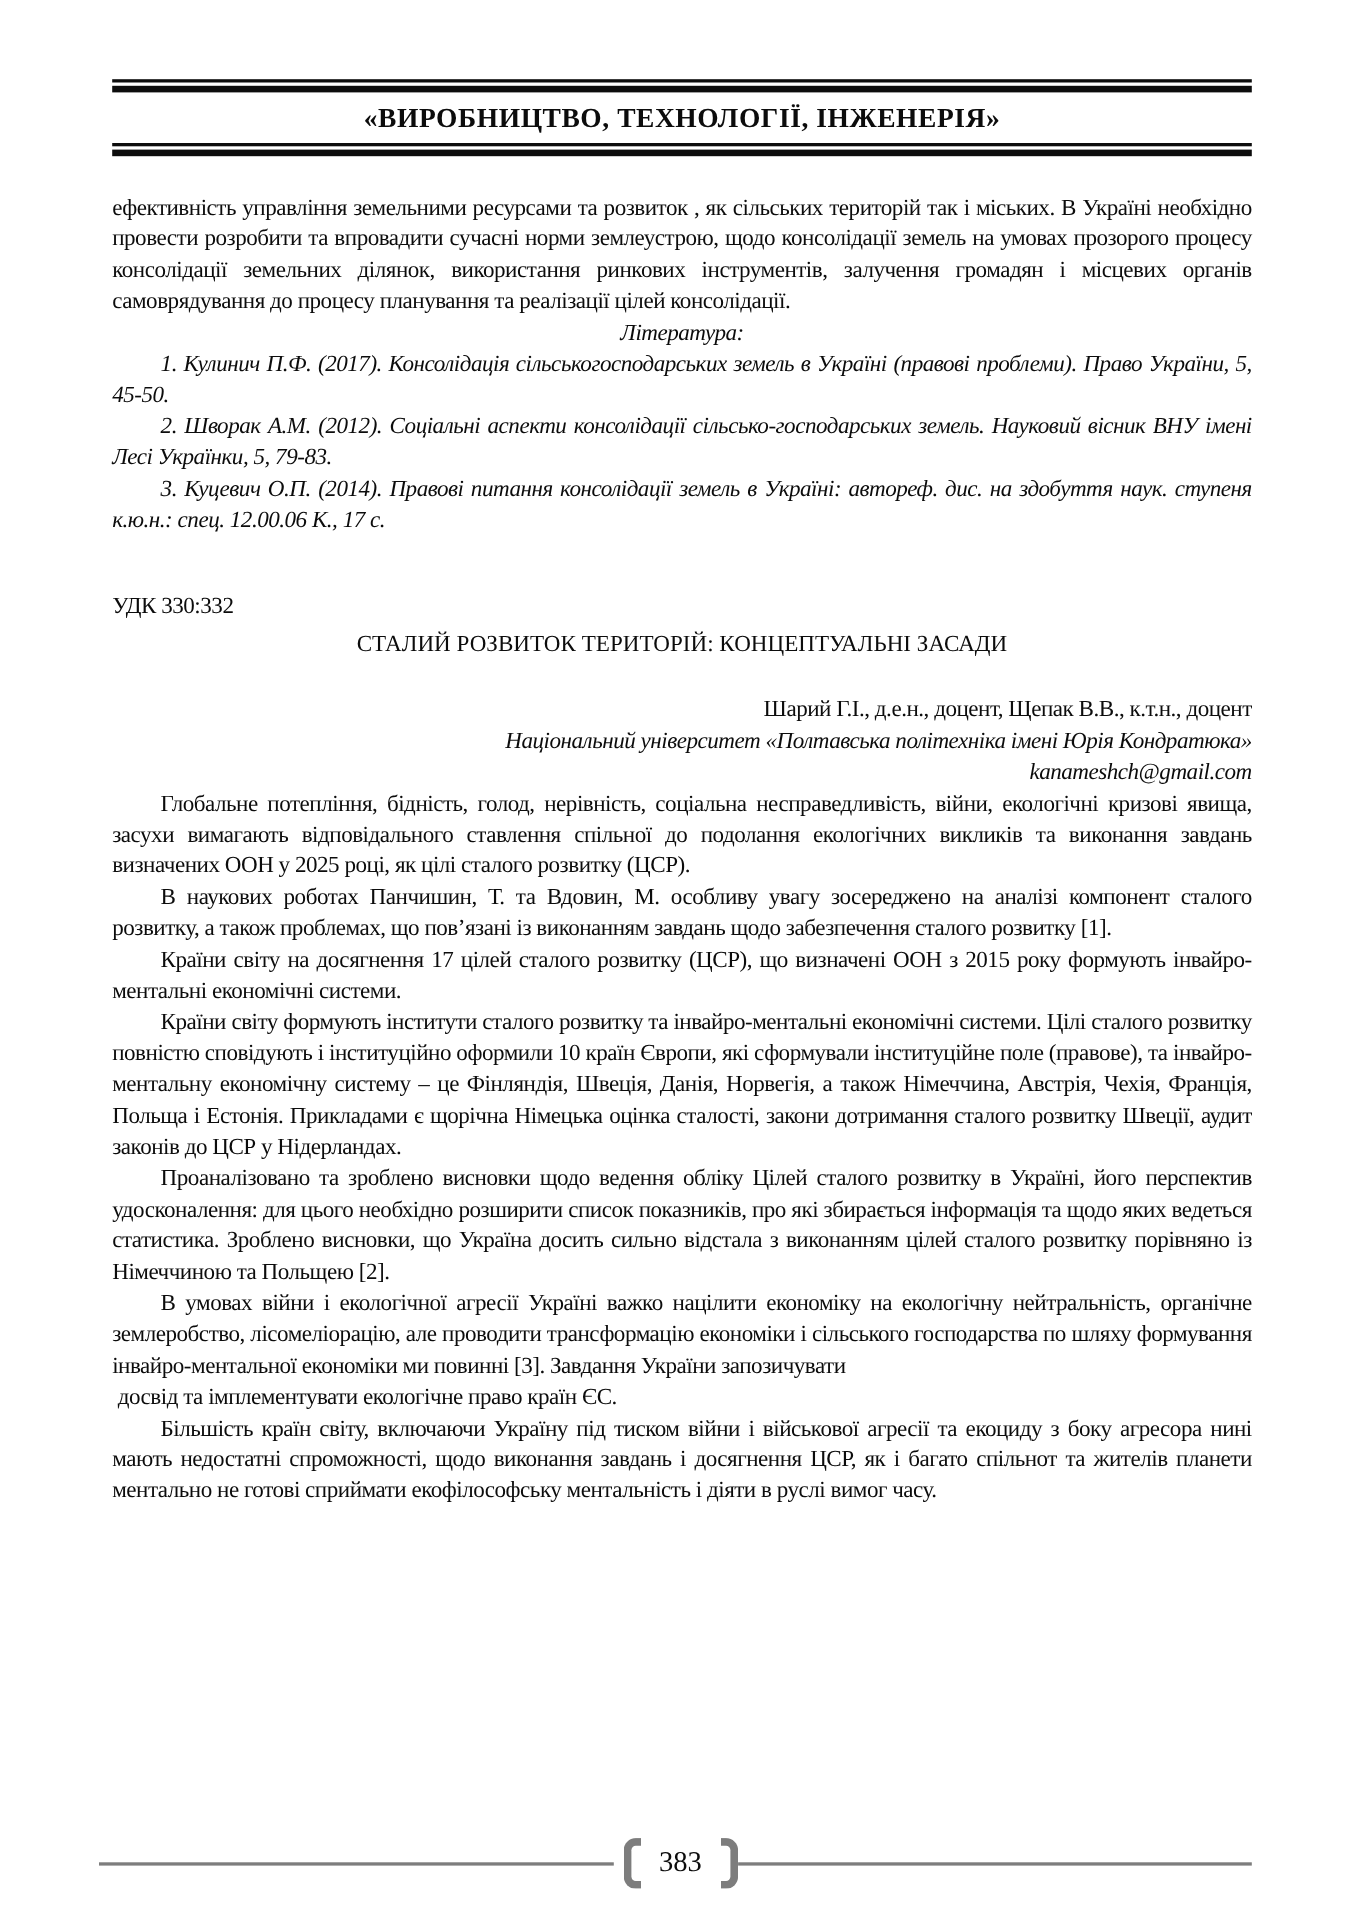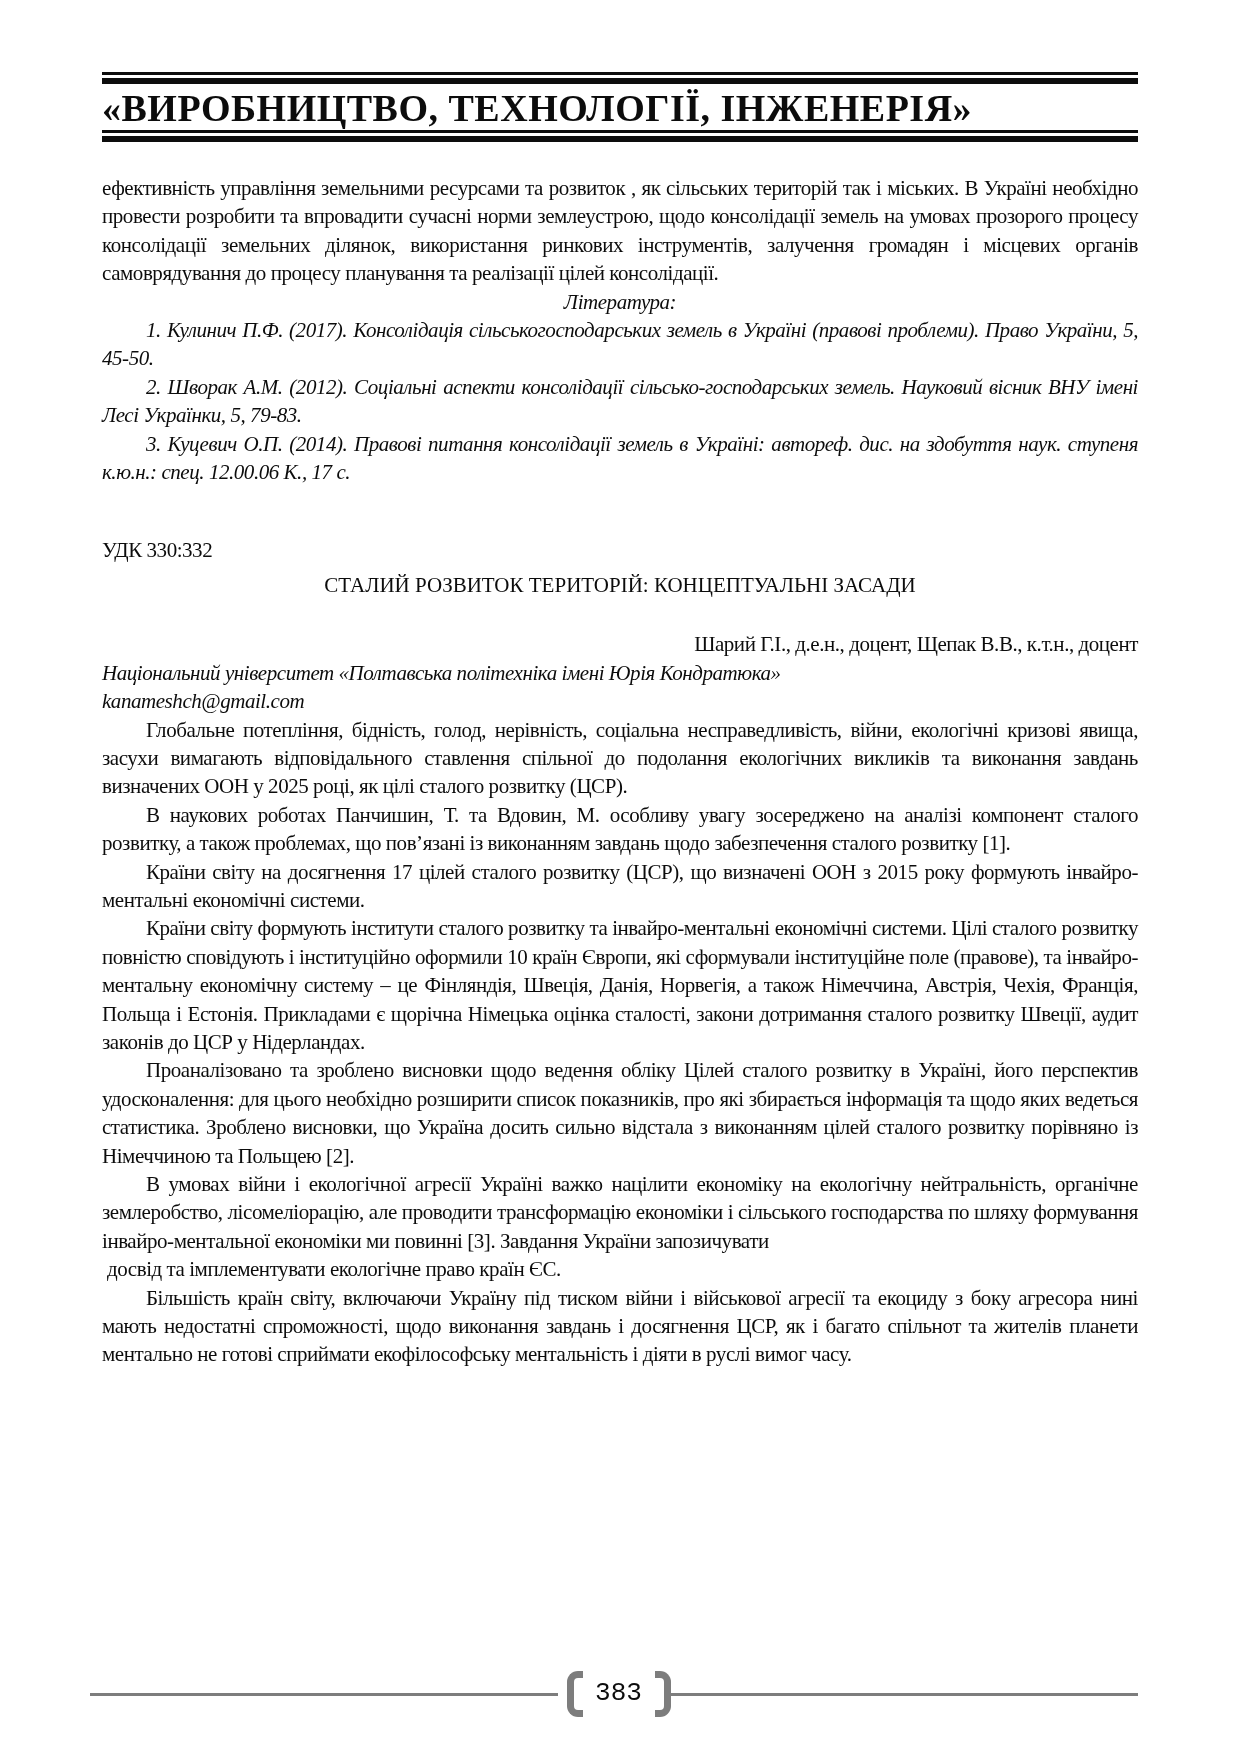--- a/index.html
+++ b/index.html
@@ -20,23 +20,23 @@
     width: 1036px;
   }
 
   
   .head-block { margin-top: 72px; }
   .rule { width: 100%; background: #0d0d0d; }
   .rule.thin  { height: 3px; }
   .rule.thick { height: 6px; margin-top: 3px; }
   .journal-title {
     margin: 7px 0 5px 0;
-    font-size: 38px;
+    font-size: 25px;
     font-weight: bold;
-    text-align: left;
+    text-align: center;
     letter-spacing: 0.5px;
     line-height: 34px;
   }
 
   
   .bodytext {
     font-size: 21px;
     line-height: 28.4px;
     letter-spacing: -0.45px;
     text-align: justify;
@@ -60,35 +60,34 @@
   .article-title {
     margin-top: 6px;
     text-align: center;
     text-indent: 0;
     letter-spacing: 0;
   }
   .authors-block { margin-top: 31px; text-align: right; }
   .authors-line { text-align: right; text-indent: 0; }
   .authors-line .bold { font-weight: normal; }
   .affiliation, .email {
-    text-align: left; text-indent: 0;
+    text-align: right; text-indent: 0;
     font-style: italic;
   }
 
   .abstract { }
   .hang-left { padding-left: 5px; text-indent: 0; }
 
   
   .footer {
     position: absolute;
     top: 1670px; left: 90px; right: 102px;
     height: 48px;
     display: flex;
     align-items: center;
-    font-family: Liberation Mono, monospace;
   }
   .fline { flex: 1; height: 3px; background: #7d7d7d; }
   .bracket {
     box-sizing: border-box;
     width: 16px; height: 46px;
     border: 7px solid #7d7d7d;
   }
   .bracket.left  { border-right: none; border-radius: 11px 0 0 11px; margin-left: 9px; }
   .bracket.right { border-left: none;  border-radius: 0 11px 11px 0; }
   .pnum {

